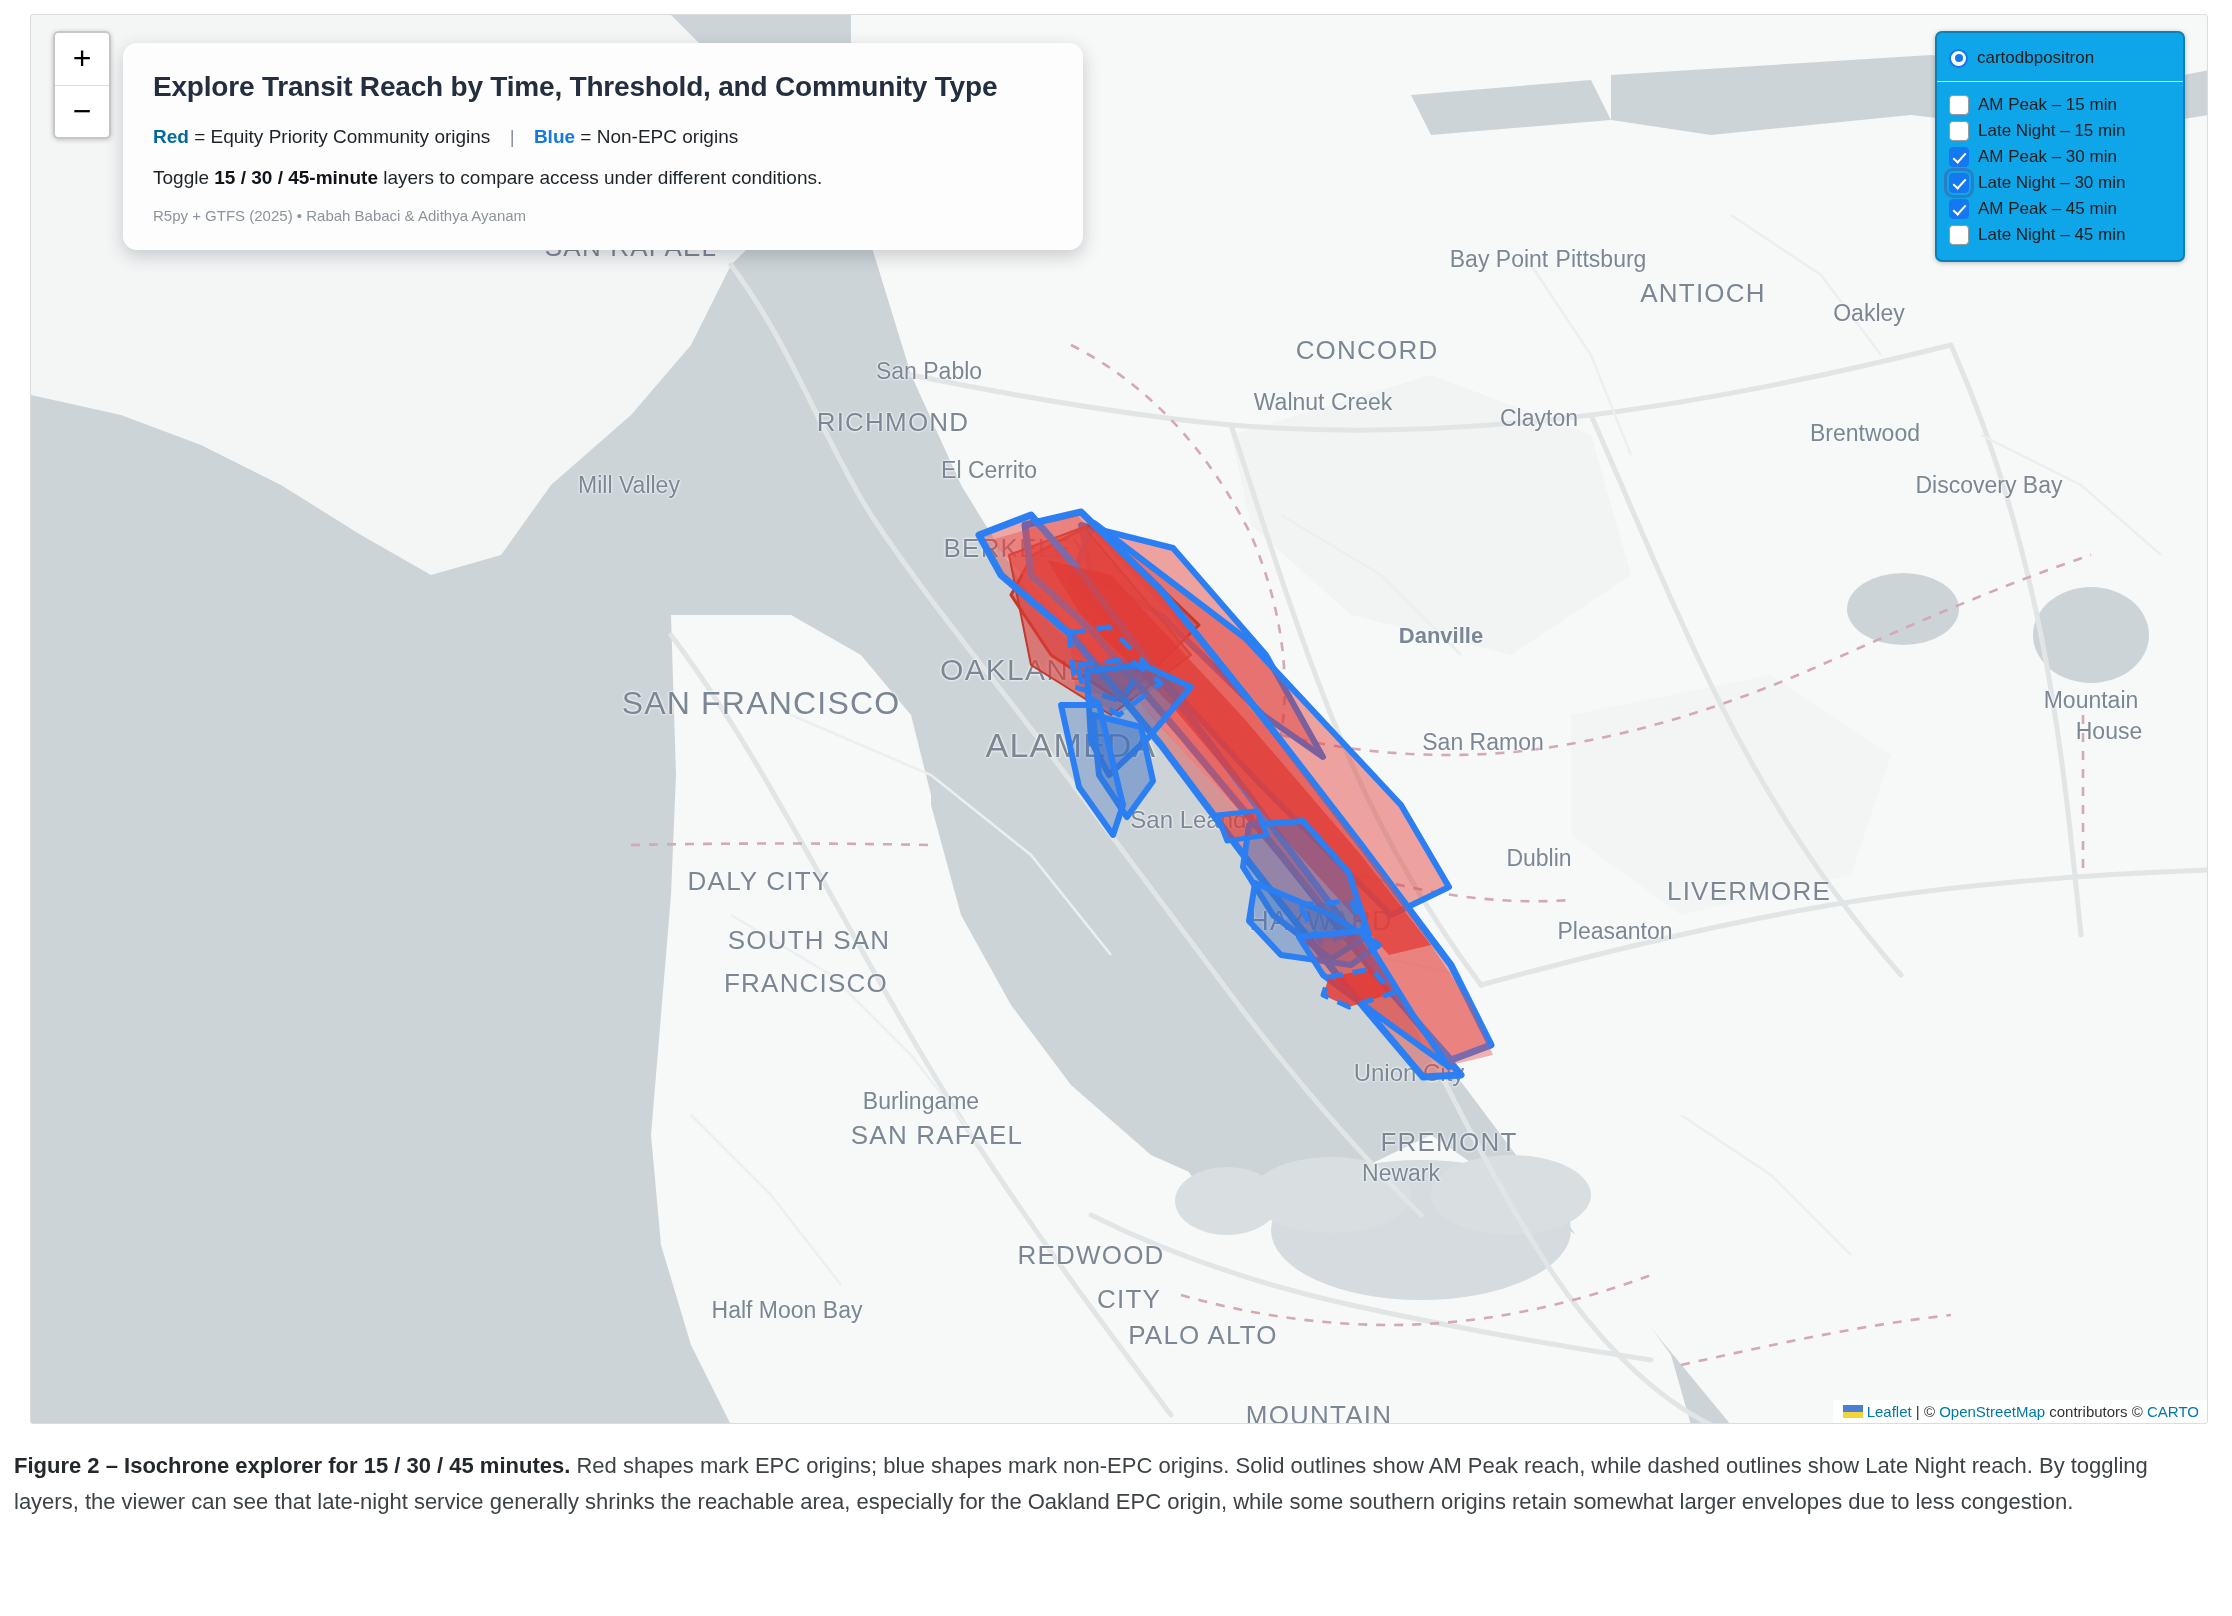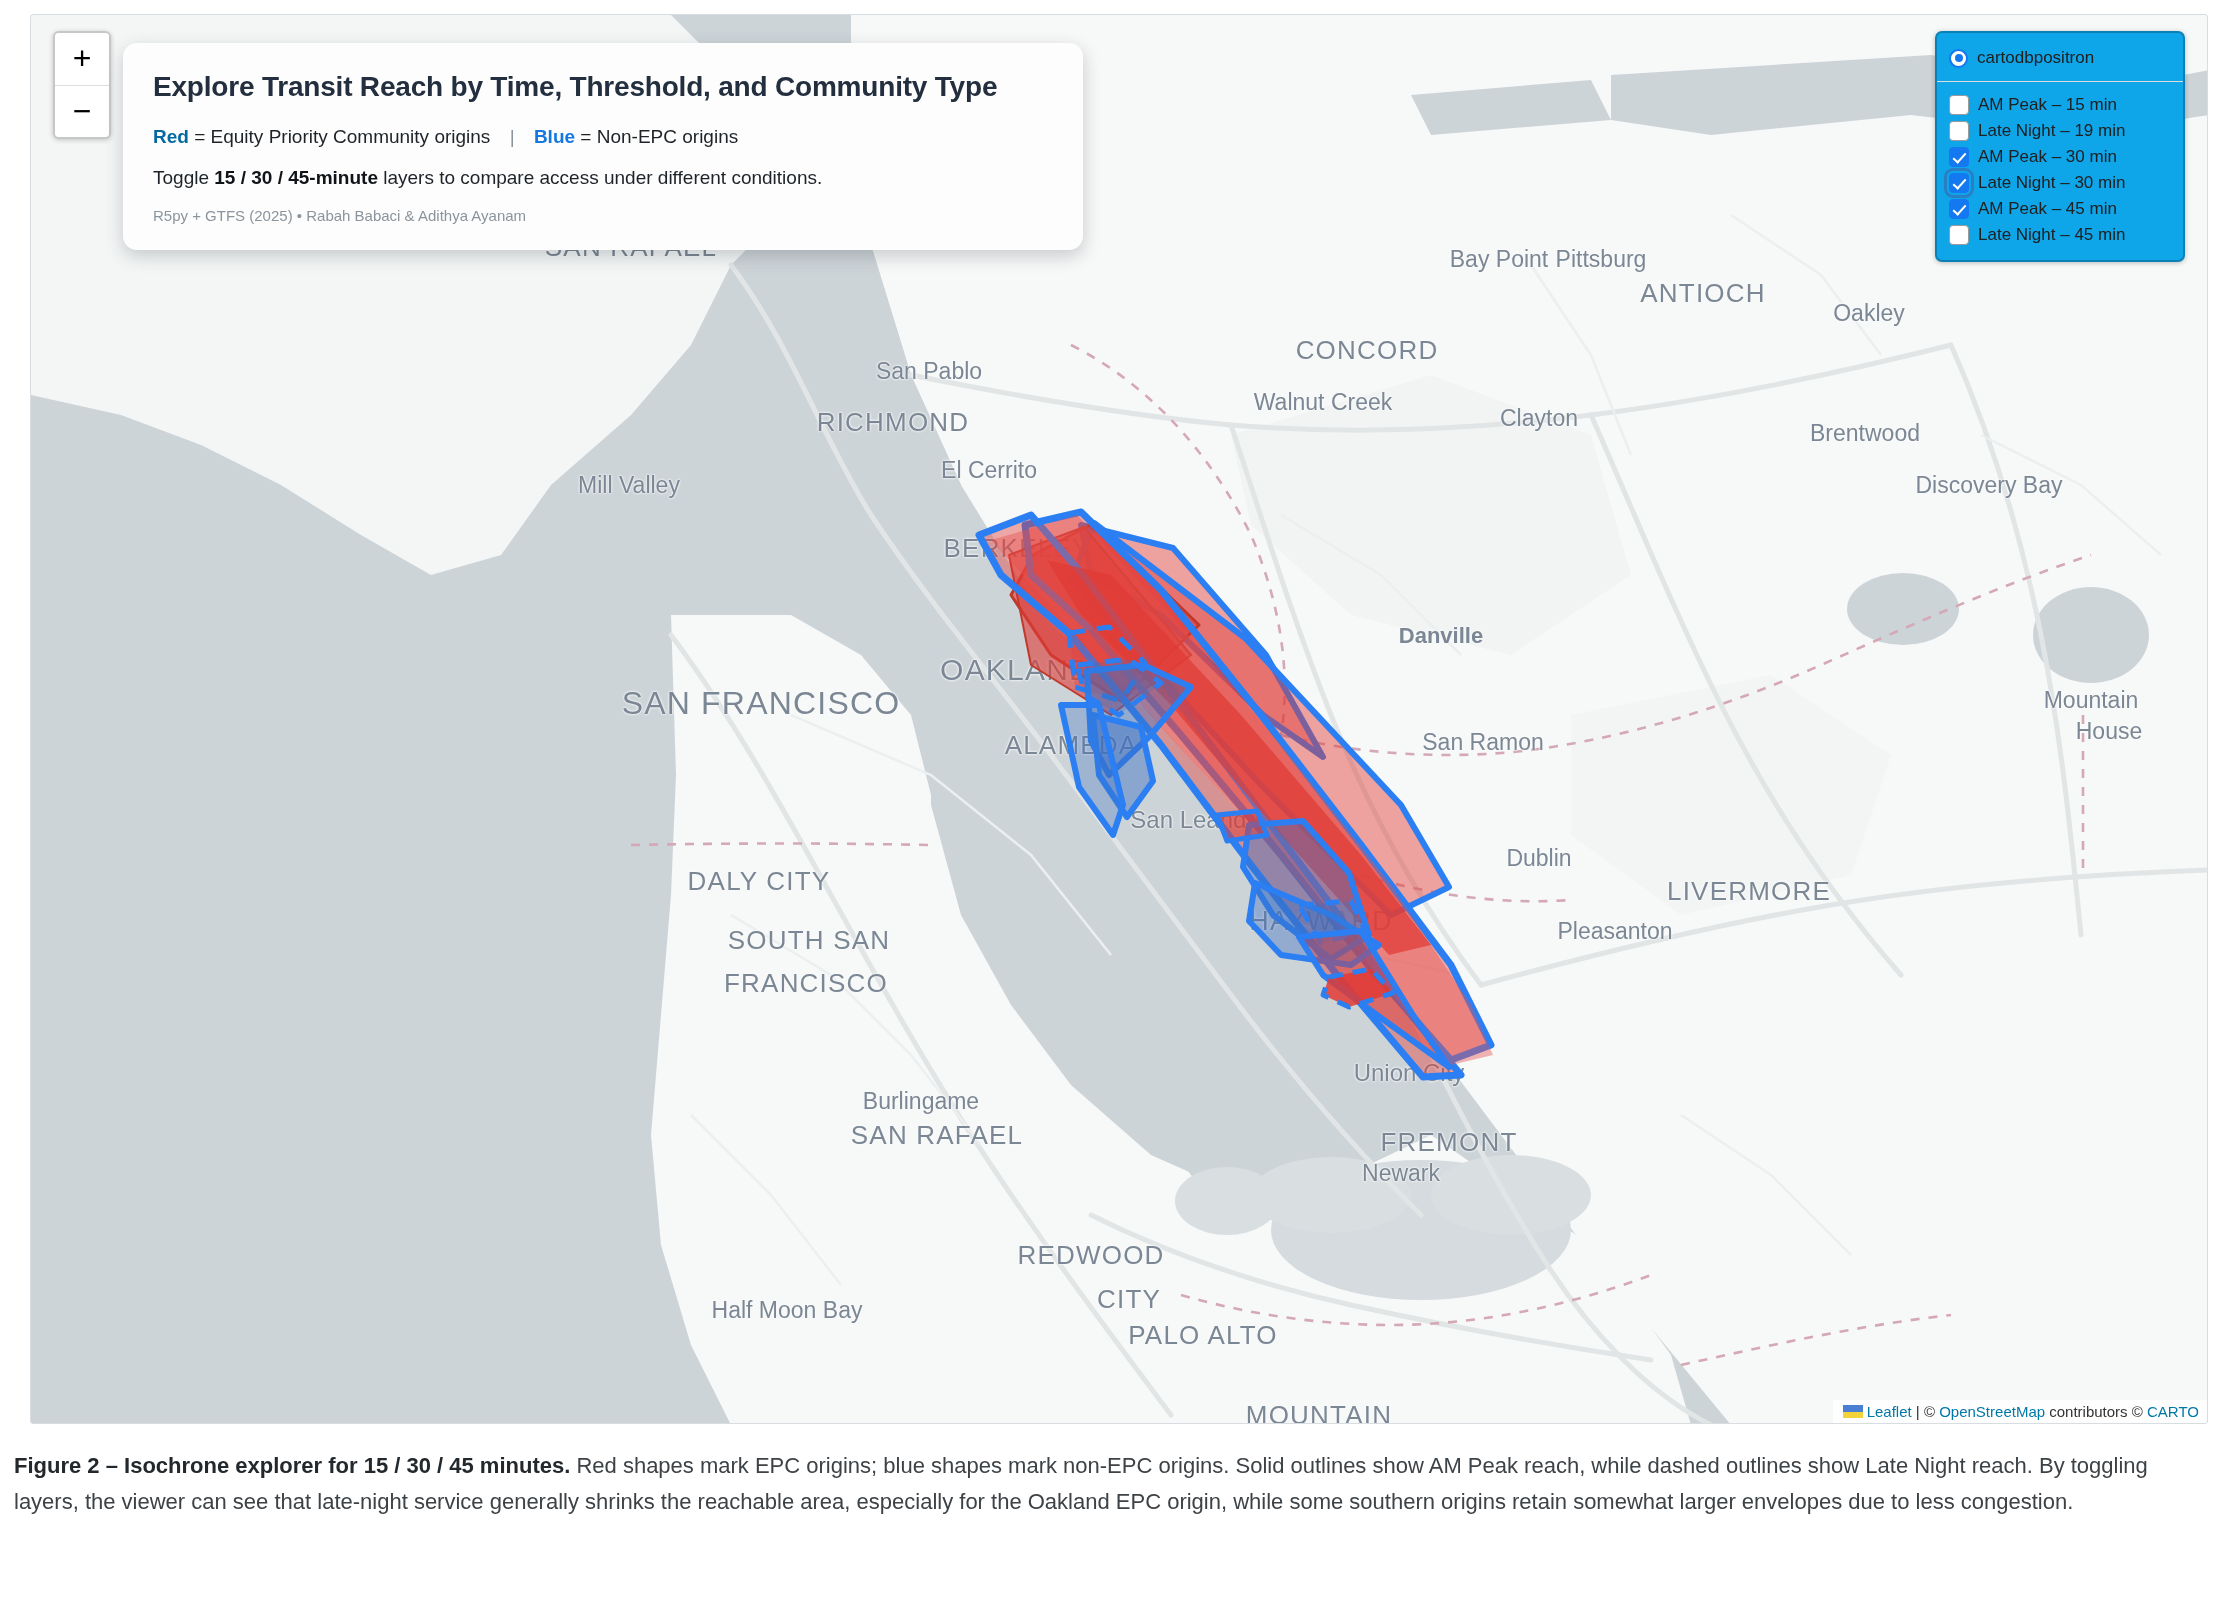--- a/index.html
+++ b/index.html
@@ -251,21 +251,21 @@
 
       <div id="place-labels">
           <div class="maplabel caps" style="left: 600px; top: 232px; font-size: 26px; transform: translate(-50%, -50%);">SAN RAFAEL</div>
           <div class="maplabel" style="left: 898px; top: 356px; font-size: 23px; transform: translate(-50%, -50%);">San Pablo</div>
           <div class="maplabel caps" style="left: 862px; top: 407px; font-size: 26px; transform: translate(-50%, -50%);">RICHMOND</div>
           <div class="maplabel" style="left: 958px; top: 455px; font-size: 23px; transform: translate(-50%, -50%);">El Cerrito</div>
           <div class="maplabel" style="left: 598px; top: 470px; font-size: 23px; transform: translate(-50%, -50%);">Mill Valley</div>
           <div class="maplabel caps" style="left: 986px; top: 533px; font-size: 26px; transform: translate(-50%, -50%);">BERKELEY</div>
           <div class="maplabel caps" style="left: 985px; top: 655px; font-size: 30px; transform: translate(-50%, -50%);">OAKLAND</div>
           <div class="maplabel caps" style="left: 730px; top: 688px; font-size: 32px; transform: translate(-50%, -50%);">SAN FRANCISCO</div>
-          <div class="maplabel caps" style="left: 1040px; top: 730px; font-size: 26px; transform: translate(-50%, -50%);">ALAMEDA</div>
+          <div class="maplabel caps" style="left: 1040px; top: 730px; font-size: 34px; transform: translate(-50%, -50%);">ALAMEDA</div>
           <div class="maplabel" style="left: 1168px; top: 805px; font-size: 24px; transform: translate(-50%, -50%);">San Leandro</div>
           <div class="maplabel caps" style="left: 1290px; top: 906px; font-size: 27px; transform: translate(-50%, -50%);">HAYWARD</div>
           <div class="maplabel" style="left: 1378px; top: 1058px; font-size: 24px; transform: translate(-50%, -50%);">Union City</div>
           <div class="maplabel caps" style="left: 704px; top: 866px; font-size: 26px; transform: translate(-50%, -50%); padding-left: 48px;">DALY CITY</div>
           <div class="maplabel caps" style="left: 778px; top: 925px; font-size: 26px; transform: translate(-50%, -50%);">SOUTH SAN</div>
           <div class="maplabel caps" style="left: 775px; top: 968px; font-size: 26px; transform: translate(-50%, -50%);">FRANCISCO</div>
           <div class="maplabel" style="left: 890px; top: 1086px; font-size: 23px; transform: translate(-50%, -50%);">Burlingame</div>
           <div class="maplabel caps" style="left: 906px; top: 1120px; font-size: 26px; transform: translate(-50%, -50%);">SAN RAFAEL</div>
           <div class="maplabel" style="left: 756px; top: 1295px; font-size: 23px; transform: translate(-50%, -50%);">Half Moon Bay</div>
           <div class="maplabel caps" style="left: 1060px; top: 1240px; font-size: 26px; transform: translate(-50%, -50%);">REDWOOD</div>
@@ -368,21 +368,21 @@
           </div>
         </div>
       <div class="divider"></div>
       <div id="overlay-group">
           <div class="ctl-row">
             <span class="cbox"></span>
             <span>AM Peak – 15 min</span>
           </div>
           <div class="ctl-row">
             <span class="cbox"></span>
-            <span>Late Night – 19 min</span>
+            <span>Late Night – 15 min</span>
           </div>
           <div class="ctl-row">
             <span class="cbox on"></span>
             <span>AM Peak – 30 min</span>
           </div>
           <div class="ctl-row">
             <span class="cbox on focus"></span>
             <span>Late Night – 30 min</span>
           </div>
           <div class="ctl-row">

